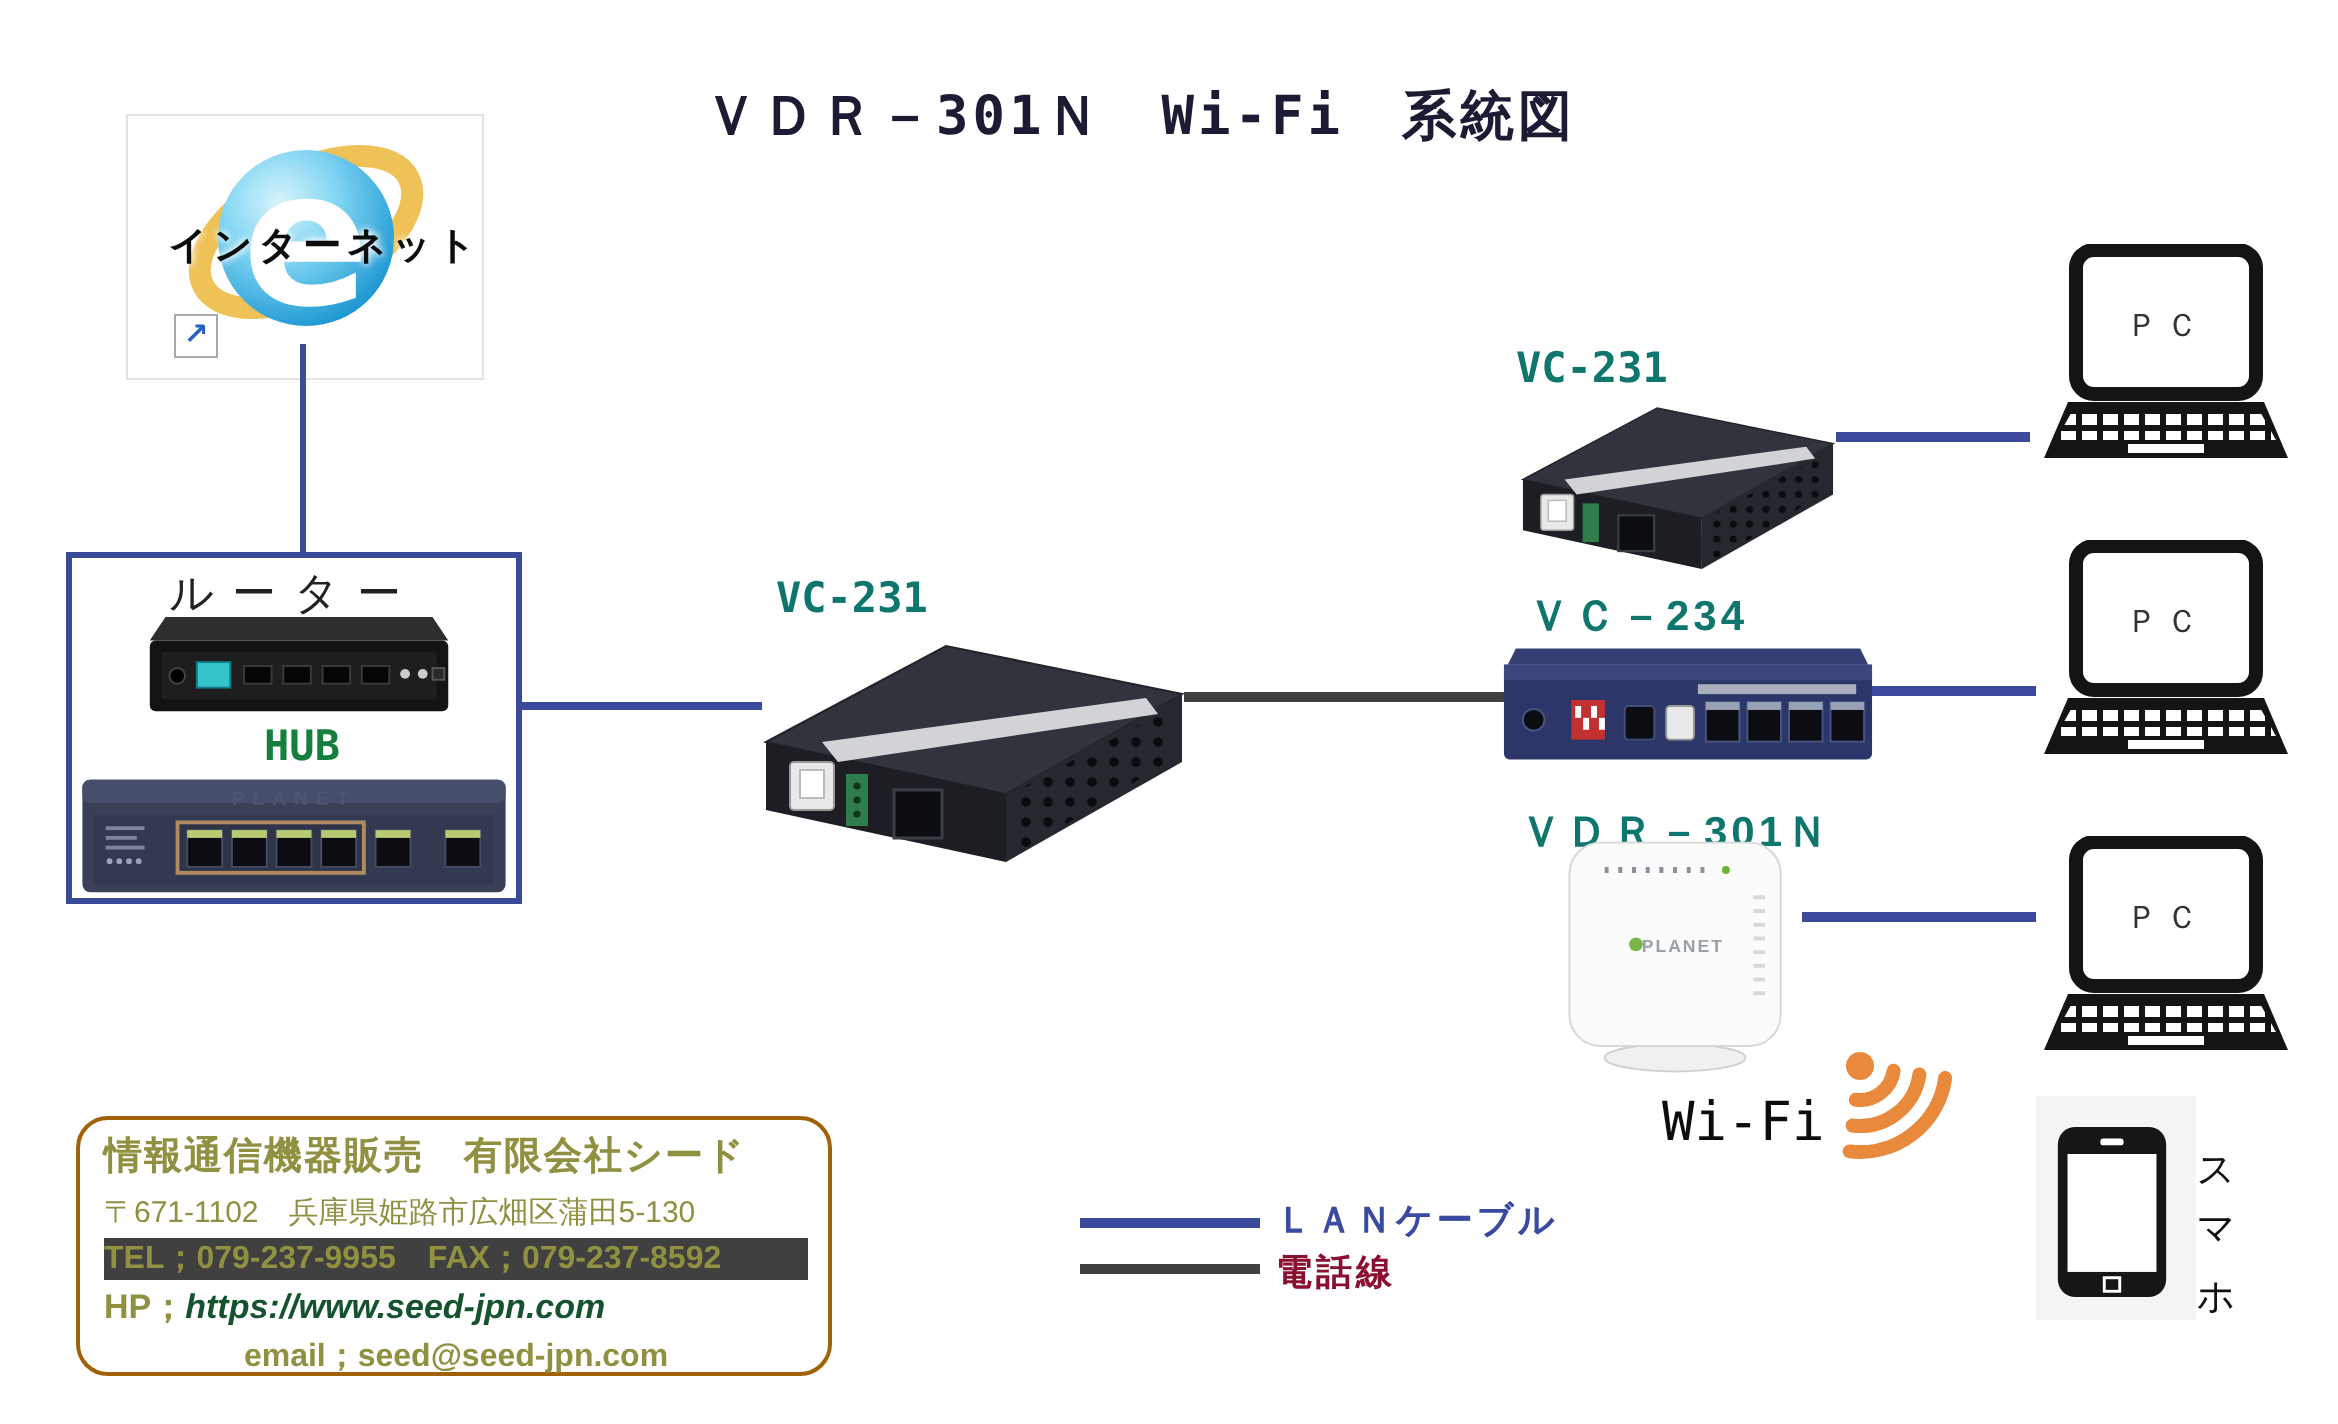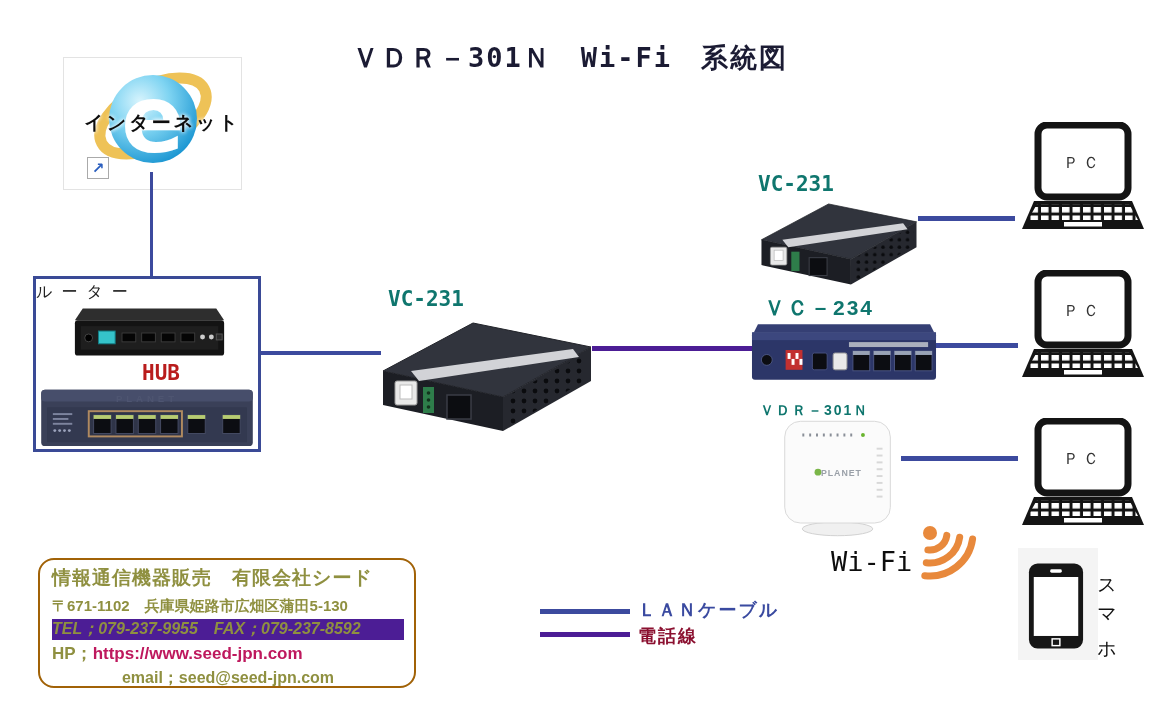--- a/index.html
+++ b/index.html
@@ -20,44 +20,44 @@
   .inet-label { left:0; top:52px; width:100%; text-align:right; font-size:19px;
                 font-weight:bold; color:#0d0d0d; letter-spacing:3px;
                 text-shadow:0 0 4px #fff,0 0 4px #fff; z-index:3; }
   .shortcut { left:23px; top:99px; width:22px; height:22px; background:#fff;
               border:1px solid #aaa; color:#2b5fbf; font-size:15px; font-weight:bold;
               text-align:center; line-height:20px; z-index:3; }
 
   
   .line { position:absolute; }
   .lan { background:#3c4a9e; }
-  .tel { background:#4c1d95;font-style:italic; }
+  .tel { background:#404040; }
 
   
   .lan-box { left:33px; top:276px; width:228px; height:176px;
              border:3px solid #3a4a96; }
-  .router-label { left:0; top:3px; width:100%; text-align:left; font-size:16px;
+  .router-label { left:0; top:3px; width:100%; text-align:center; font-size:22px;
                   color:#222; letter-spacing:9px; }
-  .hub-label { left:14px; top:82px; width:100%; text-align:center; font-size:21px;
-               font-weight:bold; color:#b91c1c; }
+  .hub-label { left:4px; top:82px; width:100%; text-align:center; font-size:21px;
+               font-weight:bold; color:#15803d; }
 
   .dev-label { font-weight:bold; color:#0f766e; }
 
   .legend-lan-label { color:#3a4aa0; font-size:18px; font-weight:bold; letter-spacing:2px;font-family:Liberation Serif, serif; }
   .legend-tel-label { color:#8b1030; font-size:18px; font-weight:bold; letter-spacing:2px; }
 
   
   .company { left:38px; top:558px; width:378px; height:130px;
              border:2px solid #a16207; border-radius:16px; padding:5px 10px 0 12px;
              color:#8f9040; }
   .company .name  { font-size:19px; font-weight:bold; letter-spacing:1px; }
-  .company .addr  { font-size:15px; font-weight:bold; margin-top:6px; }
+  .company .addr  { font-size:15px; font-weight:normal; margin-top:6px; }
   .company .tel   { font-size:16px; font-weight:bold; margin-top:3px; }
   .company .hp    { font-size:17px; font-weight:bold; margin-top:2px; }
-  .company .hp .url { color:#be185d; }
+  .company .hp .url { color:#14532d;font-style:italic; }
   .company .mail  { font-size:16px; font-weight:bold; margin-top:3px;text-align:center; }
 
   .wifi-label { left:831px; top:546px; font-size:27px; font-weight:normal; color:#0d0d0d; }
   .phone-bg { left:1018px; top:548px; width:80px; height:112px; background:#f4f4f4; }
   .sumaho { left:1094px; top:566px; font-size:19px; color:#111;
             writing-mode:vertical-rl; letter-spacing:9px; }
 </style>
 </head>
 <body>
 
@@ -211,21 +211,21 @@
   <div class="line lan" style="left:936px;top:343px;width:82px;height:5px"></div>
 
   <svg class="abs" style="left:1020px;top:270px" width="125" height="115" viewBox="0 0 125 115">
     <rect x="18" y="3" width="90" height="72" rx="9" fill="#ffffff" stroke="#141414" stroke-width="7"></rect>
     <text x="63" y="46" text-anchor="middle" font-size="16" letter-spacing="4" fill="#333">ＰＣ</text>
     <polygon points="14,79 112,79 124,107 2,107" fill="#141414"></polygon>
     <polygon points="17,82 109,82 118,98 8,98" fill="url(#keys)"></polygon>
     <rect x="44" y="100" width="38" height="4.5" fill="#fff"></rect>
   </svg>
 
-  <div class="abs dev-label" style="left:760px;top:402px;font-size:14px;letter-spacing:2px">ＶＤＲ－301Ｎ</div>
+  <div class="abs dev-label" style="left:760px;top:402px;font-size:21px;letter-spacing:2px">ＶＤＲ－301Ｎ</div>
   <svg class="abs" style="left:773px;top:418px" width="132" height="122" viewBox="0 0 135 122">
     <ellipse cx="66" cy="112" rx="36" ry="7" fill="#f0f0f0" stroke="#d0d0d0"></ellipse>
     <rect x="12" y="2" width="108" height="104" rx="16" fill="#fbfbfb" stroke="#d8d8d8"></rect>
     <line x1="30" y1="16" x2="86" y2="16" stroke="#8a8f98" stroke-width="3" stroke-dasharray="2,5"></line>
     <circle cx="92" cy="16" r="2" fill="#69b42e"></circle>
     <circle cx="46" cy="54" r="3.5" fill="#7ab648"></circle>
     <text x="70" y="58" text-anchor="middle" font-size="9" font-weight="bold" letter-spacing="1" fill="#9aa0a8">PLANET</text>
     <g stroke="#d8d8d8" stroke-width="2">
       <line x1="106" y1="30" x2="112" y2="30"></line>
         <line x1="106" y1="37" x2="112" y2="37"></line>

